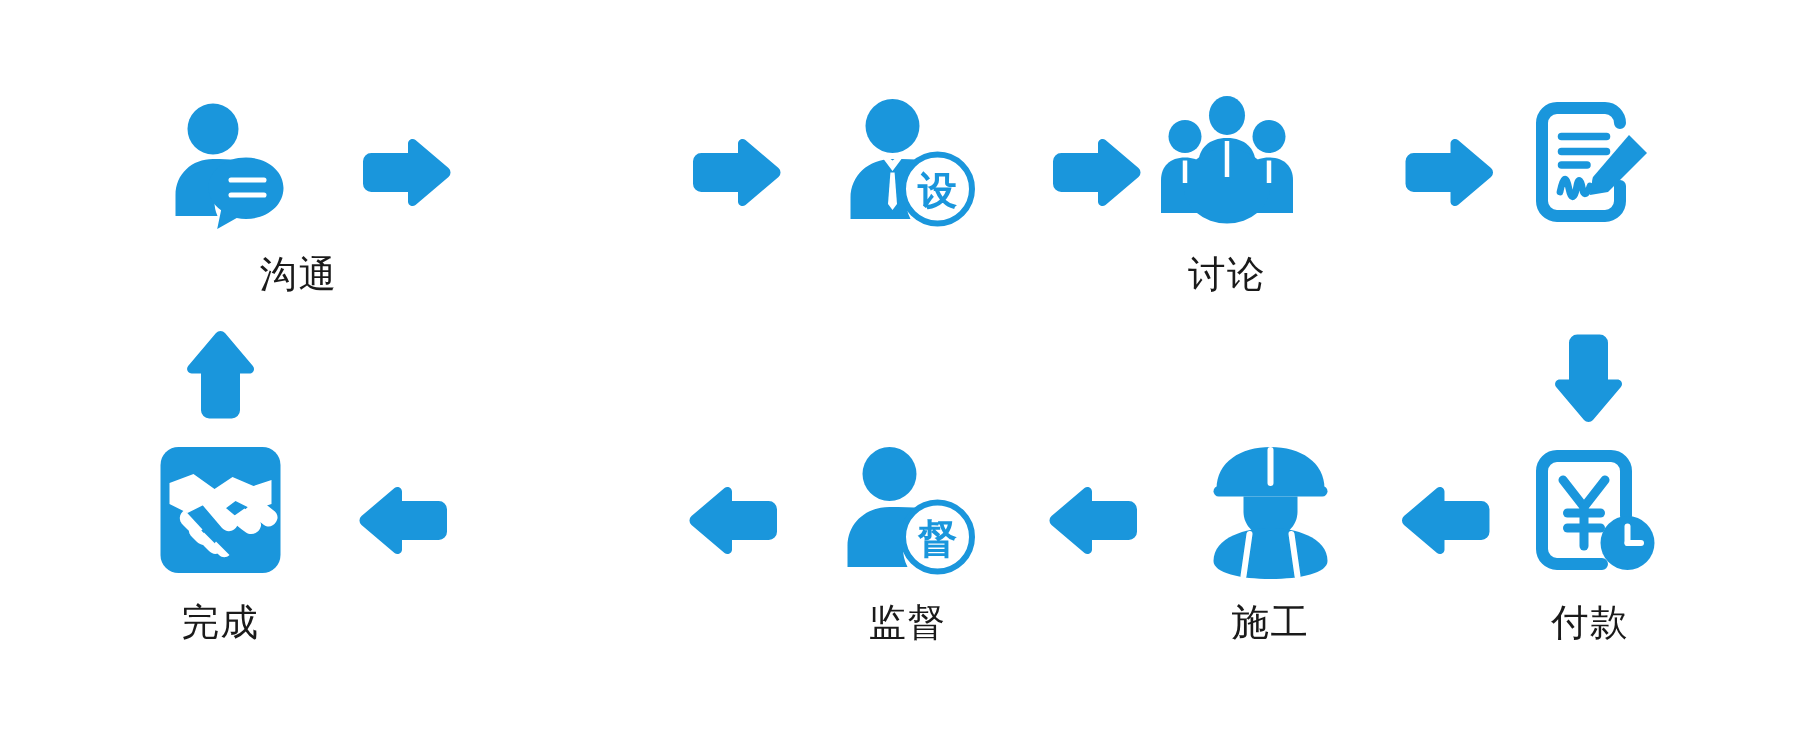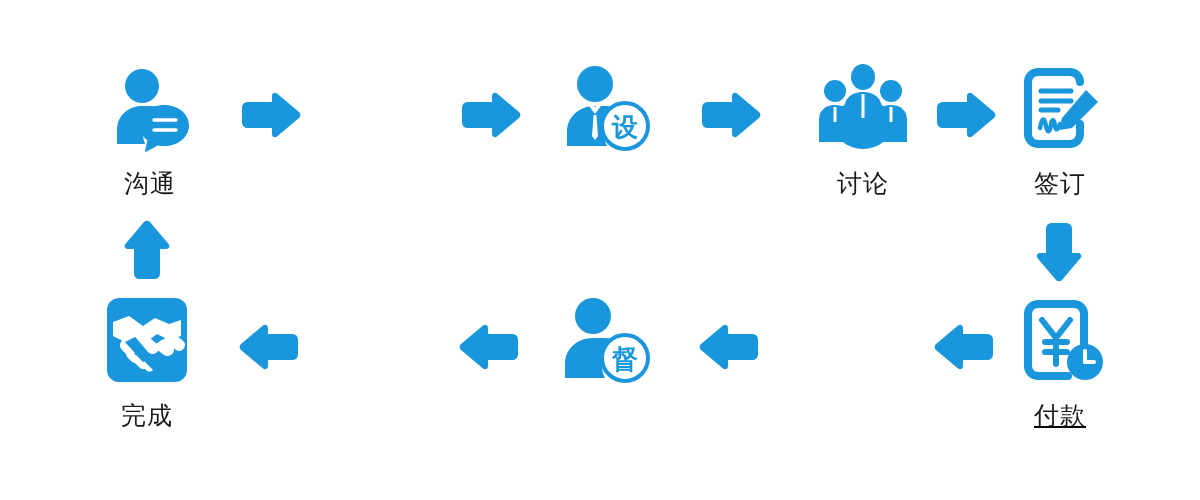--- a/index.html
+++ b/index.html
@@ -61,21 +61,21 @@
 
   .arrow-h-top { top: 86px; width: 70px; height: 60px; }
   .arrow-h-bot { top: 318px; width: 70px; height: 60px; }
   .arrow-v     { width: 70px; height: 70px; top: 216px; }
 </style>
 </head>
 <body>
 
 <div id="flow-root">
 
-  <div class="step row-top" style="left:75px;">
+  <div class="step row-top" style="left:75px;text-align:right;">
     <div class="icon-box">
       <svg width="96" height="96" viewBox="0 0 96 96" aria-hidden="true">
         <g fill="#1a96dc">
           <circle cx="40" cy="26" r="17"></circle>
           <path d="M40 46c-14 0-25 10-25 24v14h28a23 23 0 0 1-2-10c0-13 10-24 23-26-6-1.4-12-2-24-2z"></path>
           <path d="M62 45c-14 0-25 9-25 20 0 6 3 11.4 8.4 15.2l-2.6 12.4 13-7.2c2 .4 4 .6 6.2.6 14 0 25-9 25-20.6S76 45 62 45z"></path>
         </g>
         <g stroke="#ffffff" stroke-width="3.4" stroke-linecap="round">
           <line x1="52" y1="60" x2="74" y2="60"></line>
           <line x1="52" y1="70" x2="74" y2="70"></line>
@@ -112,21 +112,21 @@
       </svg>
     </div>
   </div>
 
   <div class="arrow arrow-h-top" style="left:695px;">
     <svg width="64" height="48" viewBox="0 0 64 48">
       <path fill="#1a96dc" d="M4 15.5A5.5 5.5 0 0 1 9.5 10H34V3.8c0-2.6 3-4 5-2.4l22 18.6a4 4 0 0 1 0 6l-22 18.6c-2 1.7-5 .3-5-2.3V36H9.5A5.5 5.5 0 0 1 4 30.5z"></path>
     </svg>
   </div>
 
-  <div class="step row-top" style="left:788px;">
+  <div class="step row-top" style="left:743px;">
     <div class="icon-box">
       <svg width="100" height="96" viewBox="0 0 100 96" aria-hidden="true">
         <g fill="#1a96dc">
 
           <ellipse cx="50" cy="17" rx="12" ry="13"></ellipse>
           <path d="M50 32c-12 0-19 7-19 17v16h38V49c0-10-7-17-19-17z"></path>
 
           <circle cx="22" cy="31" r="11"></circle>
           <path d="M22 45c-10 0-16 6-16 15v22h32V60c0-9-6-15-16-15z"></path>
 
@@ -160,21 +160,20 @@
           <line x1="29" y1="41" x2="59" y2="41"></line>
           <line x1="29" y1="50" x2="46" y2="50"></line>
         </g>
         <path fill="none" stroke="#1a96dc" stroke-width="4.5" stroke-linecap="round" stroke-linejoin="round" d="M28 68 c2-10 4-12 6-2 1.6 8 4 6 5-1 1-7 3-6 4 1 .8 5 3 4 5-2"></path>
         <g fill="#1a96dc">
           <path d="M74 30 L86 42 L60 68 L48 70 L50 58 Z"></path>
           <path d="M48 70 L50 58 L54 62 Z"></path>
         </g>
       </svg>
     </div>
-    <div class="step-label">签订</div>
   </div>
 
   <div class="arrow arrow-v" style="left:1025px;">
     <svg width="48" height="64" viewBox="0 0 48 64">
       <path fill="#1a96dc" d="M15.5 4A5.5 5.5 0 0 0 10 9.5V34H3.8c-2.6 0-4 3-2.4 5l18.6 22a4 4 0 0 0 6 0l18.6-22c1.7-2 .3-5-2.3-5H36V9.5A5.5 5.5 0 0 0 30.5 4z"></path>
     </svg>
   </div>
 
   <div class="arrow arrow-v" style="left:113px;">
     <svg width="48" height="64" viewBox="0 0 48 64">
@@ -218,36 +217,58 @@
     <div class="icon-box">
       <svg width="100" height="96" viewBox="0 0 100 96" aria-hidden="true">
         <g fill="#1a96dc">
           <circle cx="38" cy="24" r="18"></circle>
           <path d="M38 46c-16 0-28 11-28 26v14h40a26 26 0 0 1 24-38c-9-1.4-20-2-36-2z"></path>
         </g>
         <circle cx="70" cy="66" r="23" fill="#ffffff" stroke="#1a96dc" stroke-width="4"></circle>
         <text x="70" y="76" font-size="26" font-family="'Liberation Sans','DejaVu Sans',sans-serif" font-weight="bold" fill="#1a96dc" text-anchor="middle">督</text>
       </svg>
     </div>
+    <div class="step-label">监督</div>
   </div>
 
   <div class="arrow arrow-h-bot" style="left:695px;">
     <svg width="64" height="48" viewBox="0 0 64 48">
       <path fill="#1a96dc" d="M60 15.5A5.5 5.5 0 0 0 54.5 10H30V3.8c0-2.6-3-4-5-2.4L3 20a4 4 0 0 0 0 6l22 18.6c2 1.7 5 .3 5-2.3V36h24.5a5.5 5.5 0 0 0 5.5-5.5z"></path>
     </svg>
   </div>
 
+  <div class="step row-bot" style="left:772px;">
+    <div class="icon-box">
+      <svg width="96" height="96" viewBox="0 0 96 96" aria-hidden="true">
+        <g fill="#1a96dc">
+
+          <path d="M12 34 c0-18 16-28 36-28 s36 10 36 28 z"></path>
+          <rect x="10" y="32" width="76" height="7" rx="3.5"></rect>
+
+          <path d="M30 39 h36 v10 c0 10-8 17-18 17 s-18-7-18-17z"></path>
+
+          <path d="M48 60 c-16 0-38 6-38 22 0 8 18 12 38 12 s38-4 38-12 c0-16-22-22-38-22z"></path>
+        </g>
+        <g stroke="#ffffff" stroke-width="4" stroke-linecap="round" fill="none">
+          <line x1="48" y1="8" x2="48" y2="30"></line>
+          <path d="M34 64 L30 92"></path>
+          <path d="M62 64 L66 92"></path>
+        </g>
+      </svg>
+    </div>
+    <div class="step-label">施工</div>
+  </div>
 
   <div class="arrow arrow-h-bot" style="left:930px;">
     <svg width="64" height="48" viewBox="0 0 64 48">
       <path fill="#1a96dc" d="M60 15.5A5.5 5.5 0 0 0 54.5 10H30V3.8c0-2.6-3-4-5-2.4L3 20a4 4 0 0 0 0 6l22 18.6c2 1.7 5 .3 5-2.3V36h24.5a5.5 5.5 0 0 0 5.5-5.5z"></path>
     </svg>
   </div>
 
-  <div class="step row-bot" style="left:985px;text-decoration:underline;">
+  <div class="step row-bot" style="left:985px;">
     <div class="icon-box">
       <svg width="96" height="96" viewBox="0 0 96 96" aria-hidden="true">
         <path fill="none" stroke="#1a96dc" stroke-width="8" stroke-linecap="round" stroke-linejoin="round" d="M72 52 L72 22 A10 10 0 0 0 62 12 L26 12 A10 10 0 0 0 16 22 L16 74 A10 10 0 0 0 26 84 L56 84"></path>
         <g stroke="#1a96dc" stroke-width="6" stroke-linecap="round" fill="none">
           <path d="M30 28 L44 46"></path>
           <path d="M58 28 L44 46"></path>
           <line x1="33" y1="50" x2="55" y2="50"></line>
           <line x1="33" y1="60" x2="55" y2="60"></line>
           <line x1="44" y1="46" x2="44" y2="72"></line>
         </g>

